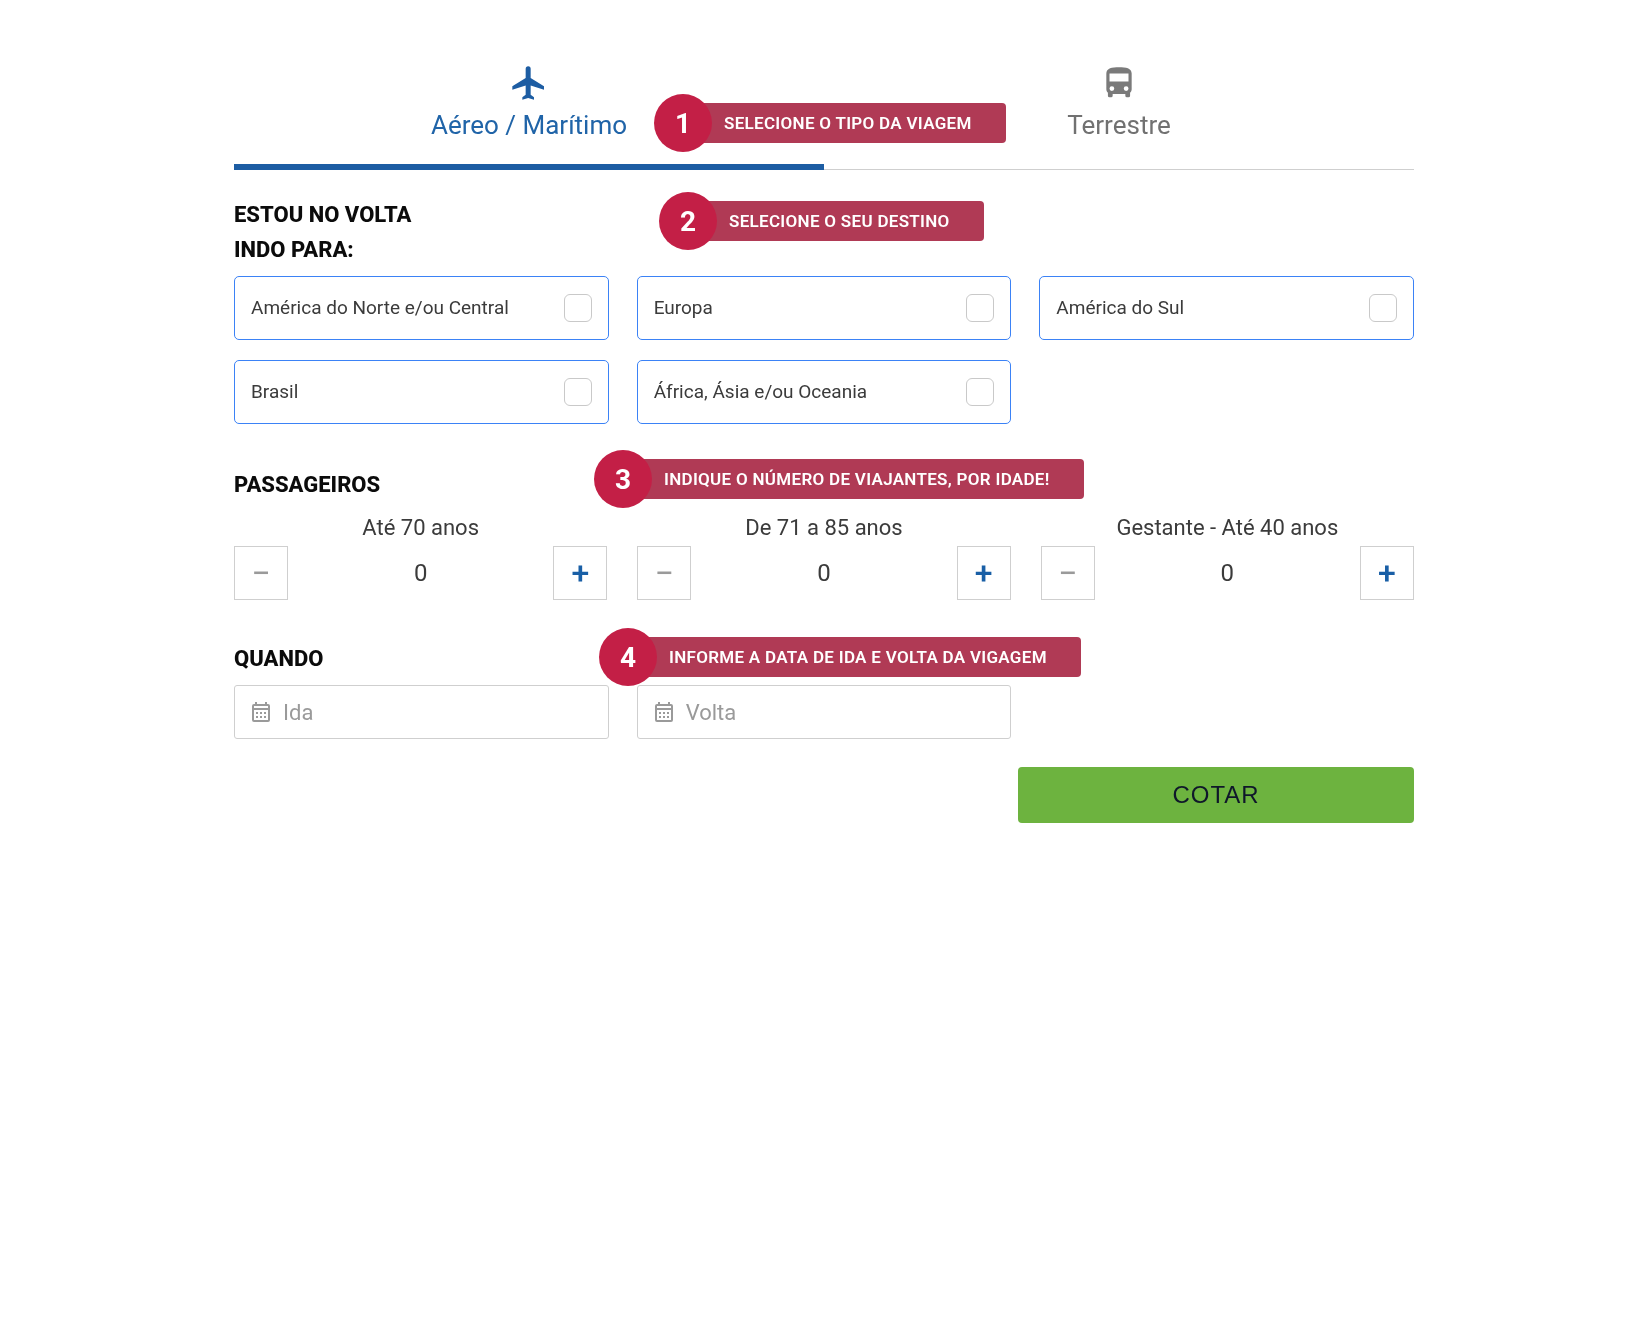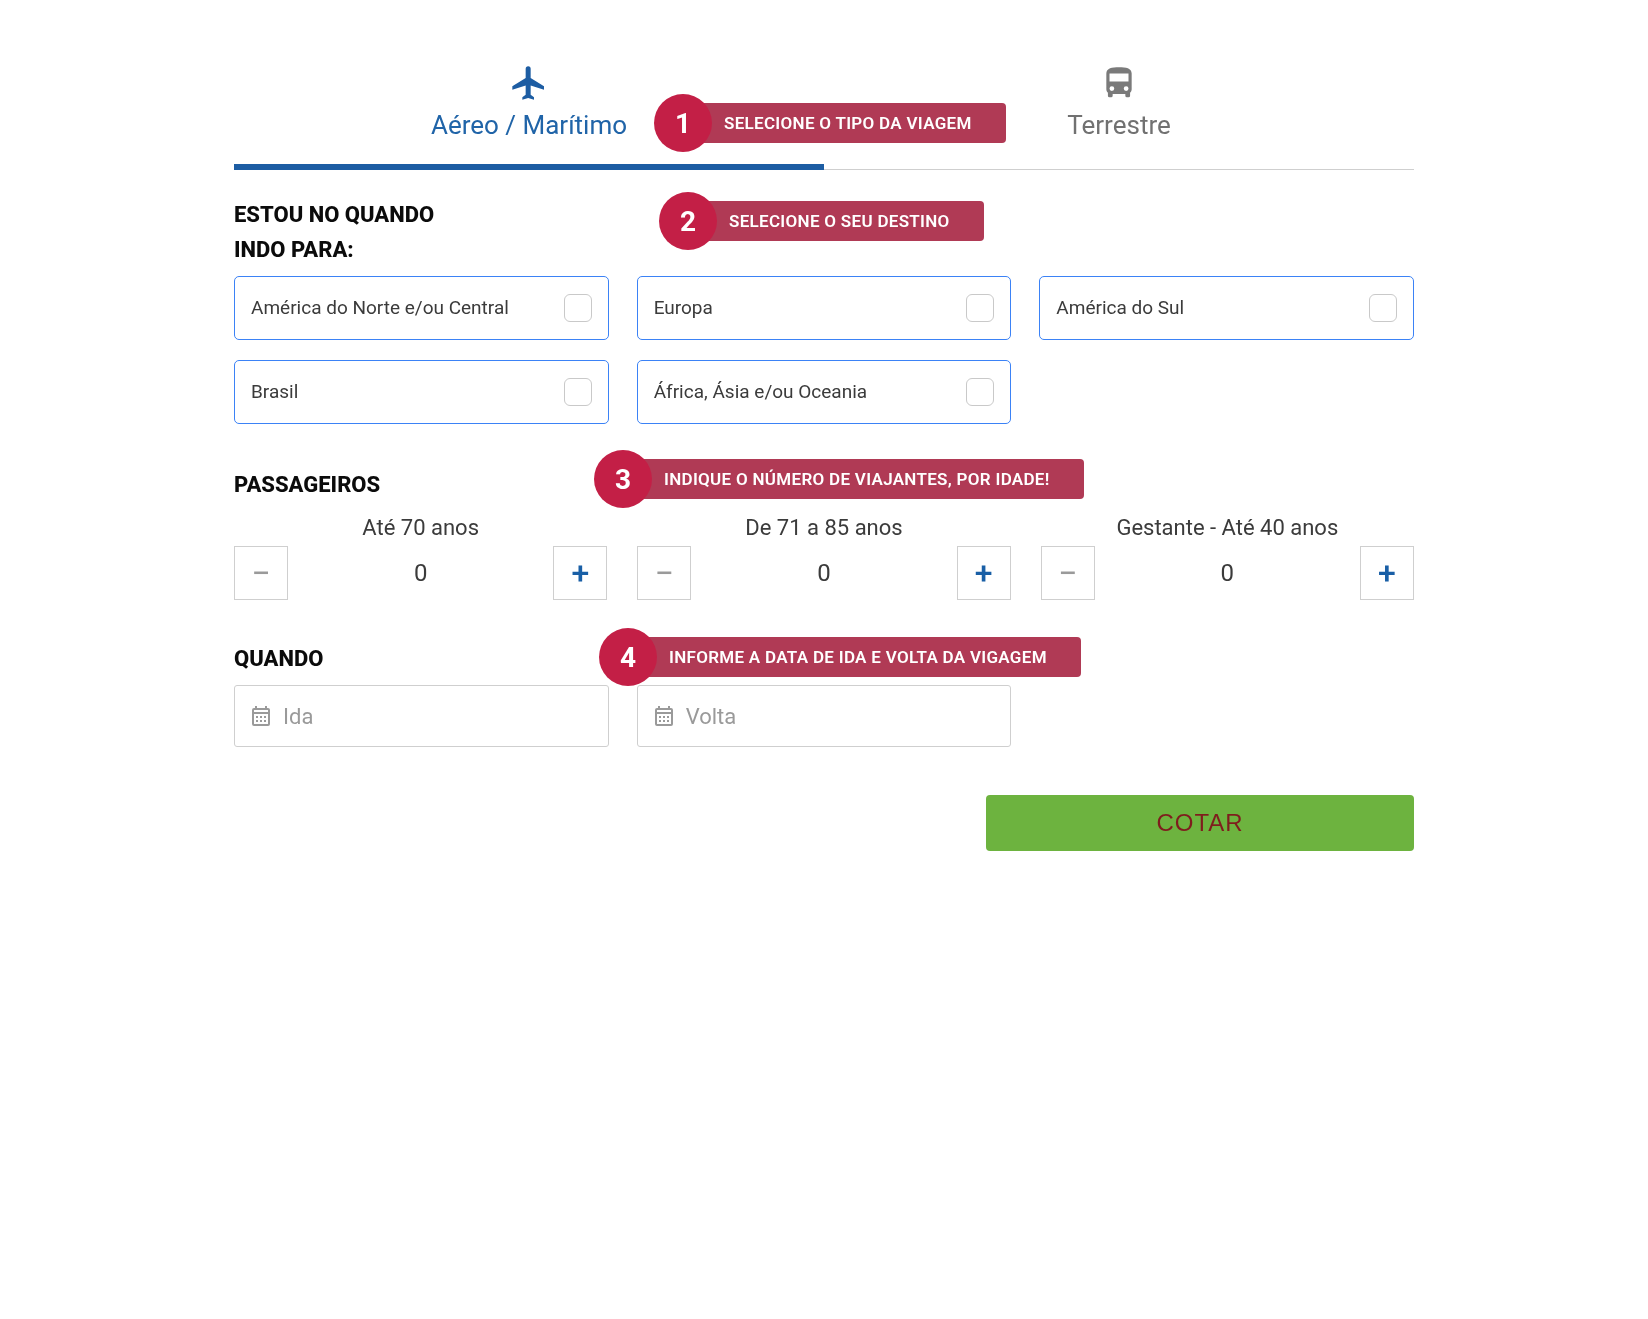--- a/index.html
+++ b/index.html
@@ -137,39 +137,38 @@
     gap: 28px;
     margin-top: 14px;
   }
   .date-input {
     border:1px solid #cfcfcf;
     border-radius:3px;
     display:flex;
     align-items:center;
     padding:10px 14px;
     gap:10px;
-    height:62px;
+    height:54px;
     background:#fff;
   }
   .date-input .placeholder { color:#9a9a9a; font-size:22px; }
 
   
   .submit-row { display:flex; justify-content:flex-end; margin-top:28px; }
   .cotar-btn {
     background:#6db33f;
-    color:#7f1d1d;
+    color:#0f172a;
     font-size:24px;
     letter-spacing:1px;
     border:none;
     border-radius:4px;
     padding: 14px 0;
-    width: 428px;
+    width: 396px;
     text-align:center;
     cursor:pointer;
-    margin-top:20px;
   }
 
   
   .annot-float {
     position:absolute;
     left: 365px;
   }
   .annot-float.a2 { top: -10px; left: 425px;}
   .annot-float.a3 { top: -22px; left: 360px;}
   .annot-float.a4 { top: -18px; left: 365px;}
@@ -208,21 +207,21 @@
       <div class="active-bar"></div>
       <div class="inactive-bar"></div>
     </div>
   </div>
 
   <div class="step-row" style="margin-top:32px; position:relative;">
     <div class="annot-float a2" style="display:flex;align-items:center;">
       <div class="step-circle">2</div>
       <div class="step-label">SELECIONE O SEU DESTINO</div>
     </div>
-    <div class="section-heading">ESTOU NO QUANDO</div>
+    <div class="section-heading">ESTOU NO VOLTA</div>
     <div class="sub-heading">INDO PARA:</div>
     <div class="dest-grid">
       <div class="dest-card">
         <span class="label">América do Norte e/ou Central</span>
         <span class="checkbox"></span>
       </div>
       <div class="dest-card">
         <span class="label">Europa</span>
         <span class="checkbox"></span>
       </div>

